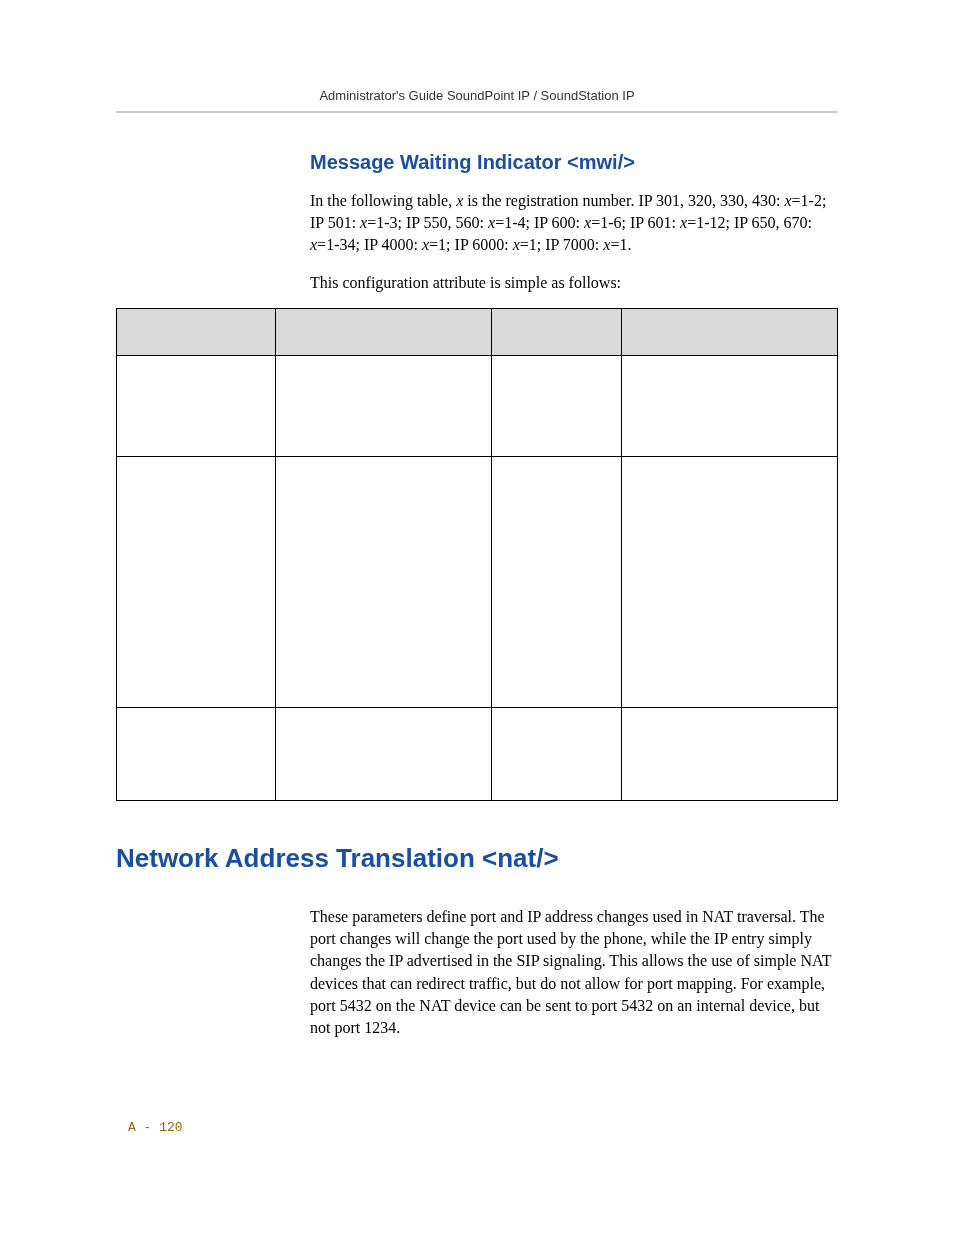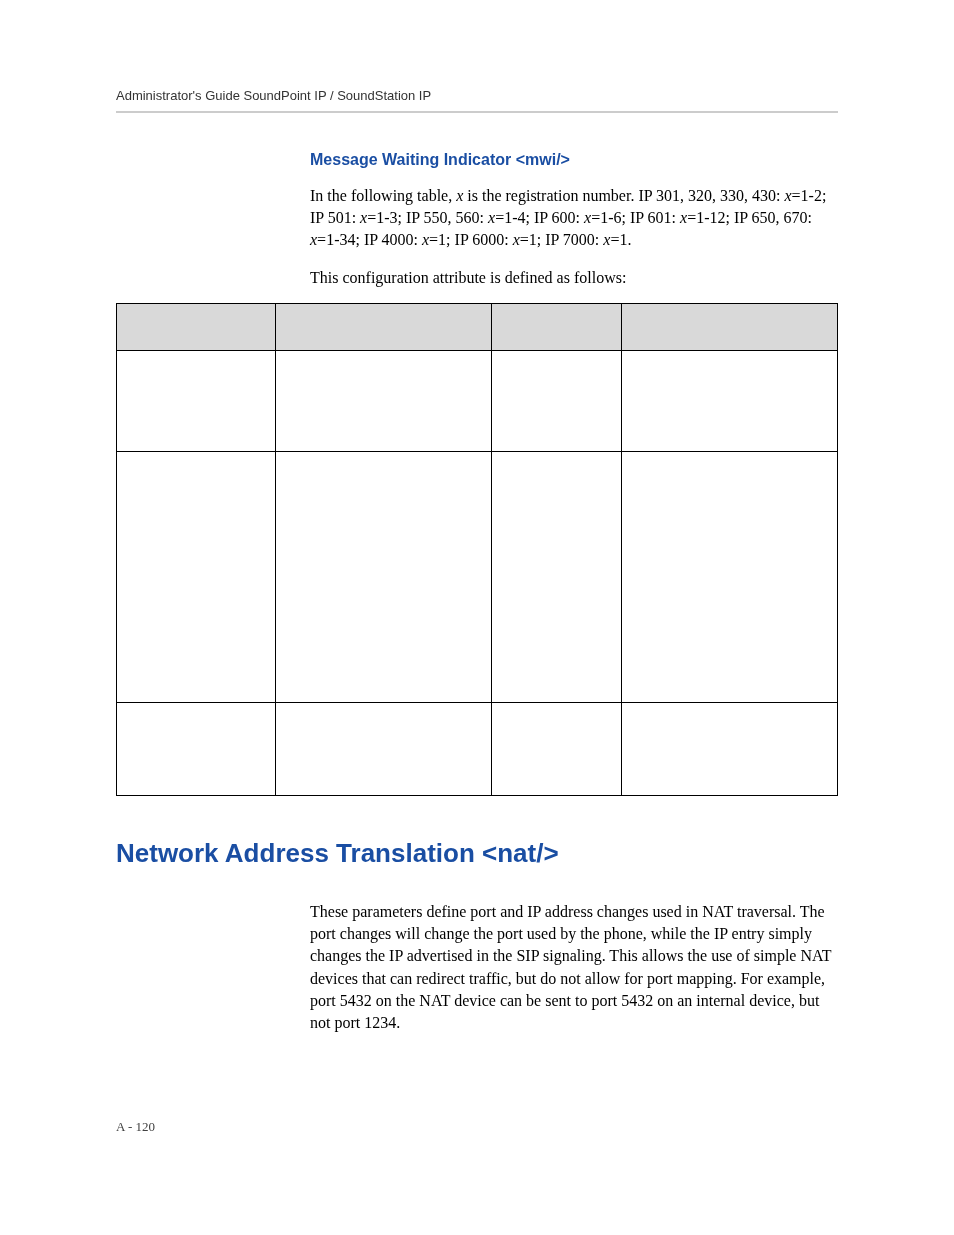--- a/index.html
+++ b/index.html
@@ -17,29 +17,30 @@
     padding: 88px 116px 0 116px;
     box-sizing: border-box;
   }
   .running-head {
     font-family: "Trebuchet MS", "Lucida Grande", Arial, sans-serif;
     font-size: 13px;
     color: #333;
     padding-bottom: 8px;
     border-bottom: 2px solid #ccc;
     margin-bottom: 38px;
+    text-align: center;
   }
   .body-indent {
     margin-left: 194px;
   }
   .subhead {
     font-family: "Trebuchet MS", "Lucida Grande", Arial, sans-serif;
     font-weight: bold;
     color: #1a4ea3;
-    font-size: 16px;
+    font-size: 20px;
     margin-bottom: 10px;
   }
   .para {
     font-size: 16px;
     line-height: 1.38;
     margin: 16px 0 14px 0;
   }
   .para em, .ital { font-style: italic; }
   table.attr {
     width: 100%;
@@ -72,42 +73,42 @@
   table.attr tr.r3 td { height: 80px; }
   .section-head {
     font-family: "Trebuchet MS", "Lucida Grande", Arial, sans-serif;
     font-weight: bold;
     color: #1a4ea3;
     font-size: 26px;
     margin: 0 0 32px 0;
   }
   .pagenum {
     position: absolute;
-    left: 116px;
+    left: 128px;
     bottom: 100px;
-    font-family: Liberation Serif, serif;
+    font-family: Liberation Mono, monospace;
     font-size: 13px;
-    color: #404040;
+    color: #a16207;
   }
 </style>
 </head>
 <body>
 
 <div class="page">
 
   <div class="running-head">Administrator's Guide SoundPoint IP / SoundStation IP</div>
 
   <div class="body-indent">
     <div class="subhead">Message Waiting Indicator &lt;mwi/&gt;</div>
 
     <p class="para">
       <span>In the following table, </span><em>x</em><span> is the registration number. IP 301, 320, 330, 430: </span><em>x</em><span>=1-2; IP 501: </span><em>x</em><span>=1-3; IP 550, 560: </span><em>x</em><span>=1-4; IP 600: </span><em>x</em><span>=1-6; IP 601: </span><em>x</em><span>=1-12; IP 650, 670: </span><em>x</em><span>=1-34; IP 4000: </span><em>x</em><span>=1; IP 6000: </span><em>x</em><span>=1; IP 7000: </span><em>x</em><span>=1.</span>
     </p>
 
-    <p class="para">This configuration attribute is defined as follows:</p>
+    <p class="para">This configuration attribute is simple as follows:</p>
   </div>
 
   <table class="attr">
     <colgroup>
       <col class="c1">
         <col class="c2">
         <col class="c3">
         <col class="c4">
     </colgroup>
     <thead>

